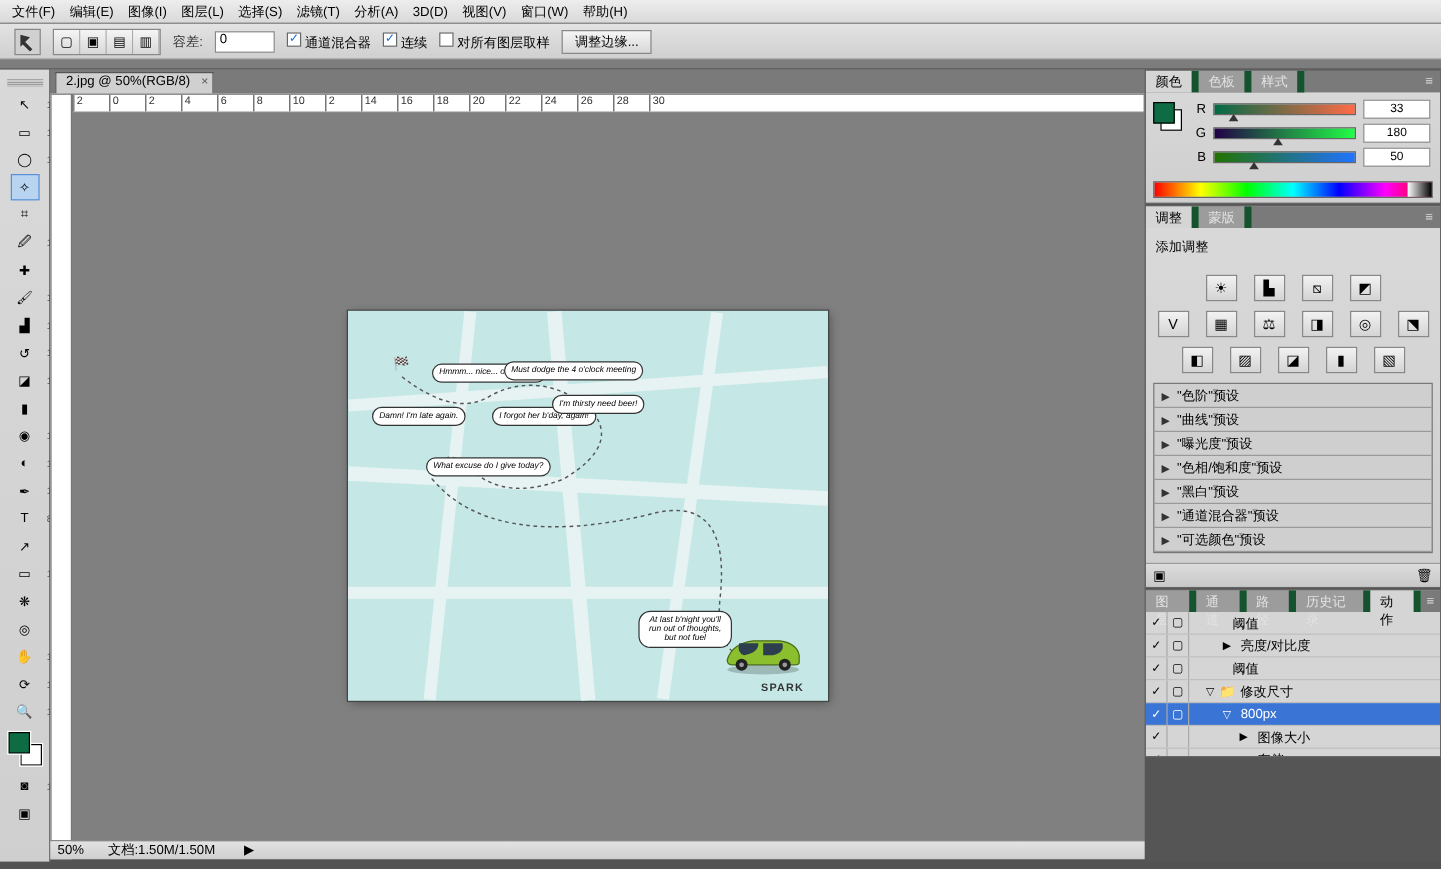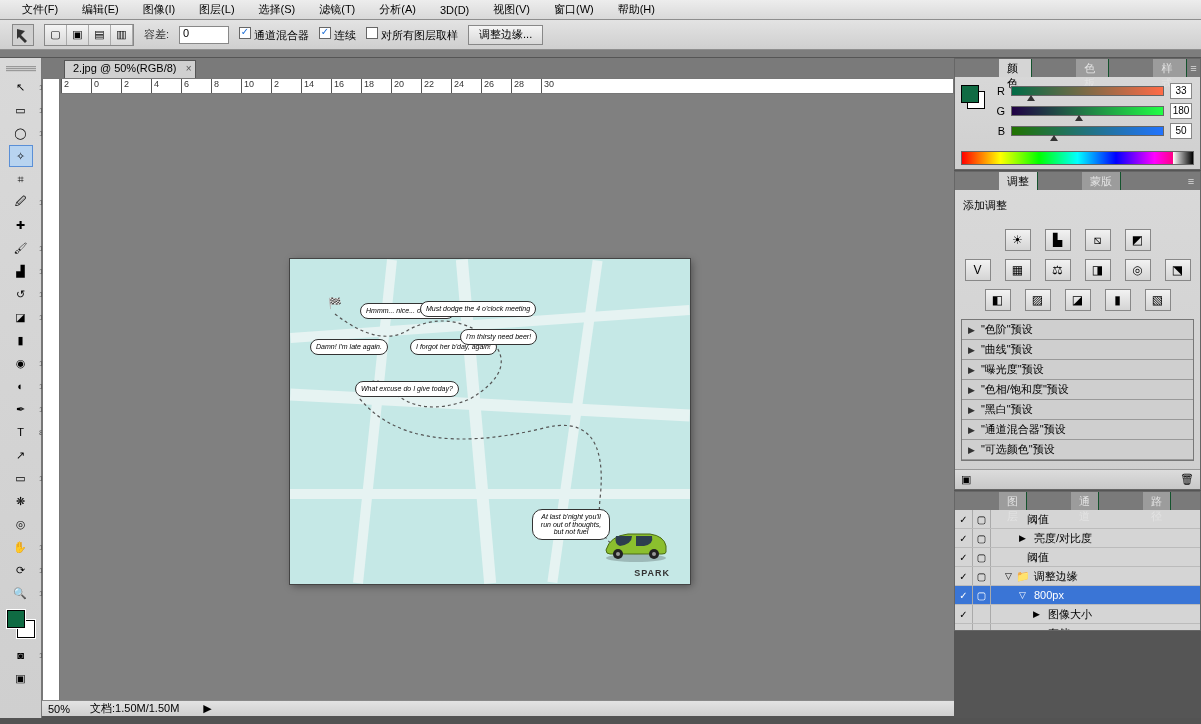--- a/index.html
+++ b/index.html
@@ -1,20 +1,20 @@
 <!DOCTYPE html>
 <html><head>
 <meta charset="utf-8">
 <style>
 * { margin:0; padding:0; box-sizing:border-box; font-family:"Microsoft YaHei",Tahoma,Arial,sans-serif; font-size:11px; user-select:none; }
 html,body { width:1201px; height:724px; background:#535353; overflow:hidden; color:#000; }
 
 
 .menubar { position:absolute; left:0; top:0; width:1201px; height:20px; background:linear-gradient(#ededed,#d9d9d9); border-bottom:1px solid #8e8e8e; display:flex; align-items:center; padding-left:4px; }
-.menubar span { padding:2px 6px; cursor:default;margin-left:12px; }
+.menubar span { padding:2px 6px; cursor:default; }
 
 
 .optbar { position:absolute; left:0; top:20px; width:1201px; height:30px; background:linear-gradient(#e3e3e3,#cfcfcf); border-bottom:1px solid #8e8e8e; display:flex; align-items:center; padding-left:12px; gap:10px; }
 .optbar .tool-ico { width:22px; height:22px; background:#d0d0d0; border:1px solid #888; display:flex; align-items:center; justify-content:center; }
 .opt-btns { display:flex; gap:0; border:1px solid #888; }
 .opt-btns div { width:22px; height:20px; background:linear-gradient(#f5f5f5,#d8d8d8); border-right:1px solid #aaa; display:flex; align-items:center; justify-content:center; }
 .opt-label { color:#333; }
 .opt-input { width:50px; height:18px; background:#fff; border:1px solid #888; padding:0 3px; text-align:left; }
 .chk { width:12px; height:12px; border:1px solid #666; background:#fff; display:inline-flex; align-items:center; justify-content:center; margin-right:3px; position:relative; }
 .chk.on::after { content:"✓"; font-size:10px; color:#1b6dd6; position:absolute; top:-2px; }
@@ -29,47 +29,47 @@
 .toolbox .t { width:24px; height:22px; margin:0 auto 1px; display:flex; align-items:center; justify-content:center; border:1px solid transparent; position:relative; cursor:default; }
 .toolbox .t .ri { font-size:8px; color:#555; position:absolute; right:-12px; }
 .toolbox .t.sel { background:#b8d4f0; border:1px solid #5a8fd6; }
 .swatches { width:28px; height:28px; margin:6px auto; position:relative; }
 .swatches .fg { position:absolute; left:0; top:0; width:18px; height:18px; background:#0f6b43; border:1px solid #000; outline:1px solid #fff; }
 .swatches .bg { position:absolute; right:0; bottom:0; width:18px; height:18px; background:#fff; border:1px solid #000; outline:1px solid #fff; }
 
 
 .docwrap { position:absolute; left:42px; top:58px; width:912px; height:658px; background:#808080; }
 .tabbar { height:20px; background:#7a7a7a; display:flex; align-items:flex-end; padding-left:4px; }
-.dtab { height:18px; background:#d0d0d0; border:1px solid #555; border-bottom:none; padding:1px 18px 0 8px; font-size:11px; position:relative;margin-left:18px; }
+.dtab { height:18px; background:#d0d0d0; border:1px solid #555; border-bottom:none; padding:1px 18px 0 8px; font-size:11px; position:relative; }
 .dtab .x { position:absolute; right:3px; top:2px; font-size:10px; color:#555; }
 .ruler-h { position:absolute; left:18px; top:20px; right:0; height:16px; background:#fff; border:1px solid #777; display:flex; align-items:flex-end; overflow:hidden; }
 .ruler-h .tick { position:relative; width:30px; height:100%; border-left:1px solid #555; font-size:9px; color:#333; padding-left:2px; }
 .ruler-v { position:absolute; left:0; top:20px; width:18px; bottom:0; background:#fff; border:1px solid #777; }
 .canvasbg { position:absolute; left:18px; top:36px; right:0; bottom:16px; background:#808080; overflow:hidden; }
 .canvas { position:absolute; left:230px; top:165px; width:400px; height:325px; background:#c5e8e6; box-shadow:0 0 0 1px #444, 2px 2px 8px rgba(0,0,0,.4); }
 .road { position:absolute; background:#e6f3f2; }
 .bubble { position:absolute; background:#fff; border:1px solid #333; border-radius:10px; padding:3px 5px; font-size:7px; font-style:italic; line-height:1.1; text-align:center; }
 .car { position:absolute; right:18px; bottom:20px; width:72px; height:40px; }
 .statusbar { position:absolute; left:0; bottom:0; width:100%; height:16px; background:linear-gradient(#e3e3e3,#cfcfcf); border-top:1px solid #888; display:flex; align-items:center; padding:0 6px; font-size:10px; gap:20px; }
 
 
 .rcol { position:absolute; right:0; top:58px; width:247px; height:660px; background:#555; }
 .panel { background:linear-gradient(#d9d9d9,#cfcfcf); border:1px solid #666; margin-bottom:1px; }
 .ptabs { height:18px; background:#7a7a7a; display:flex; }
-.ptab { padding:2px 8px; background:#9c9c9c; color:#e2e2e2; border-right:1px solid #14532d;margin-left:44px; }
+.ptab { padding:2px 8px; background:#9c9c9c; color:#e2e2e2; border-right:6px solid #14532d; }
 .ptab.on { background:#d5d5d5; color:#000; }
 .pmenu { margin-left:auto; width:18px; display:flex; align-items:center; justify-content:center; color:#ddd; }
 
 
 .colorp .body { padding:6px 8px; }
 .crow { display:flex; align-items:center; gap:6px; margin-bottom:4px; }
 .crow .lbl { width:12px; text-align:right; }
 .crow .slider { flex:1; height:10px; border:1px solid #666; position:relative; }
 .crow .slider .thumb { position:absolute; top:8px; width:0; height:0; border-left:4px solid transparent; border-right:4px solid transparent; border-bottom:6px solid #333; }
-.crow .val { width:22px; height:16px; background:#fff; border:1px solid #888; text-align:center; font-size:10px; line-height:14px; }
+.crow .val { width:56px; height:16px; background:#fff; border:1px solid #888; text-align:center; font-size:10px; line-height:14px; }
 .colorswatch { position:absolute; left:6px; top:26px; width:24px; height:24px; }
 .colorswatch .a { position:absolute; left:0; top:0; width:18px; height:18px; background:#0f6b43; border:1px solid #000; }
 .colorswatch .b { position:absolute; right:0; bottom:0; width:18px; height:18px; background:#fff; border:1px solid #000; }
 .spectrum { height:14px; margin:2px 6px 4px; background:linear-gradient(90deg,red,yellow,lime,cyan,blue,magenta,red); border:1px solid #666; position:relative; }
 .spectrum::after { content:""; position:absolute; right:0; top:0; width:20px; height:100%; background:linear-gradient(90deg,#fff,#000); }
 
 
 .adjp .body { padding:4px 6px 8px; }
 .adjp .hint { padding:4px 2px 8px;font-family:Liberation Serif, serif; }
 .adj-row { display:flex; justify-content:center; gap:14px; margin:8px 0; }
@@ -371,21 +371,21 @@
             <span></span>
             <span>阈值</span>
           </div>
         </div>
         <div class="act-row">
           <div class="c1">✓</div>
           <div class="c2">▢</div>
           <div class="tree" style="padding-left:14px">
             <span class="tri2">▽</span>
             <span>📁</span>
-            <span>调整边缘</span>
+            <span>修改尺寸</span>
           </div>
         </div>
         <div class="act-row sel">
           <div class="c1">✓</div>
           <div class="c2">▢</div>
           <div class="tree" style="padding-left:28px">
             <span class="tri2">▽</span>
             <span></span>
             <span>800px</span>
           </div>

